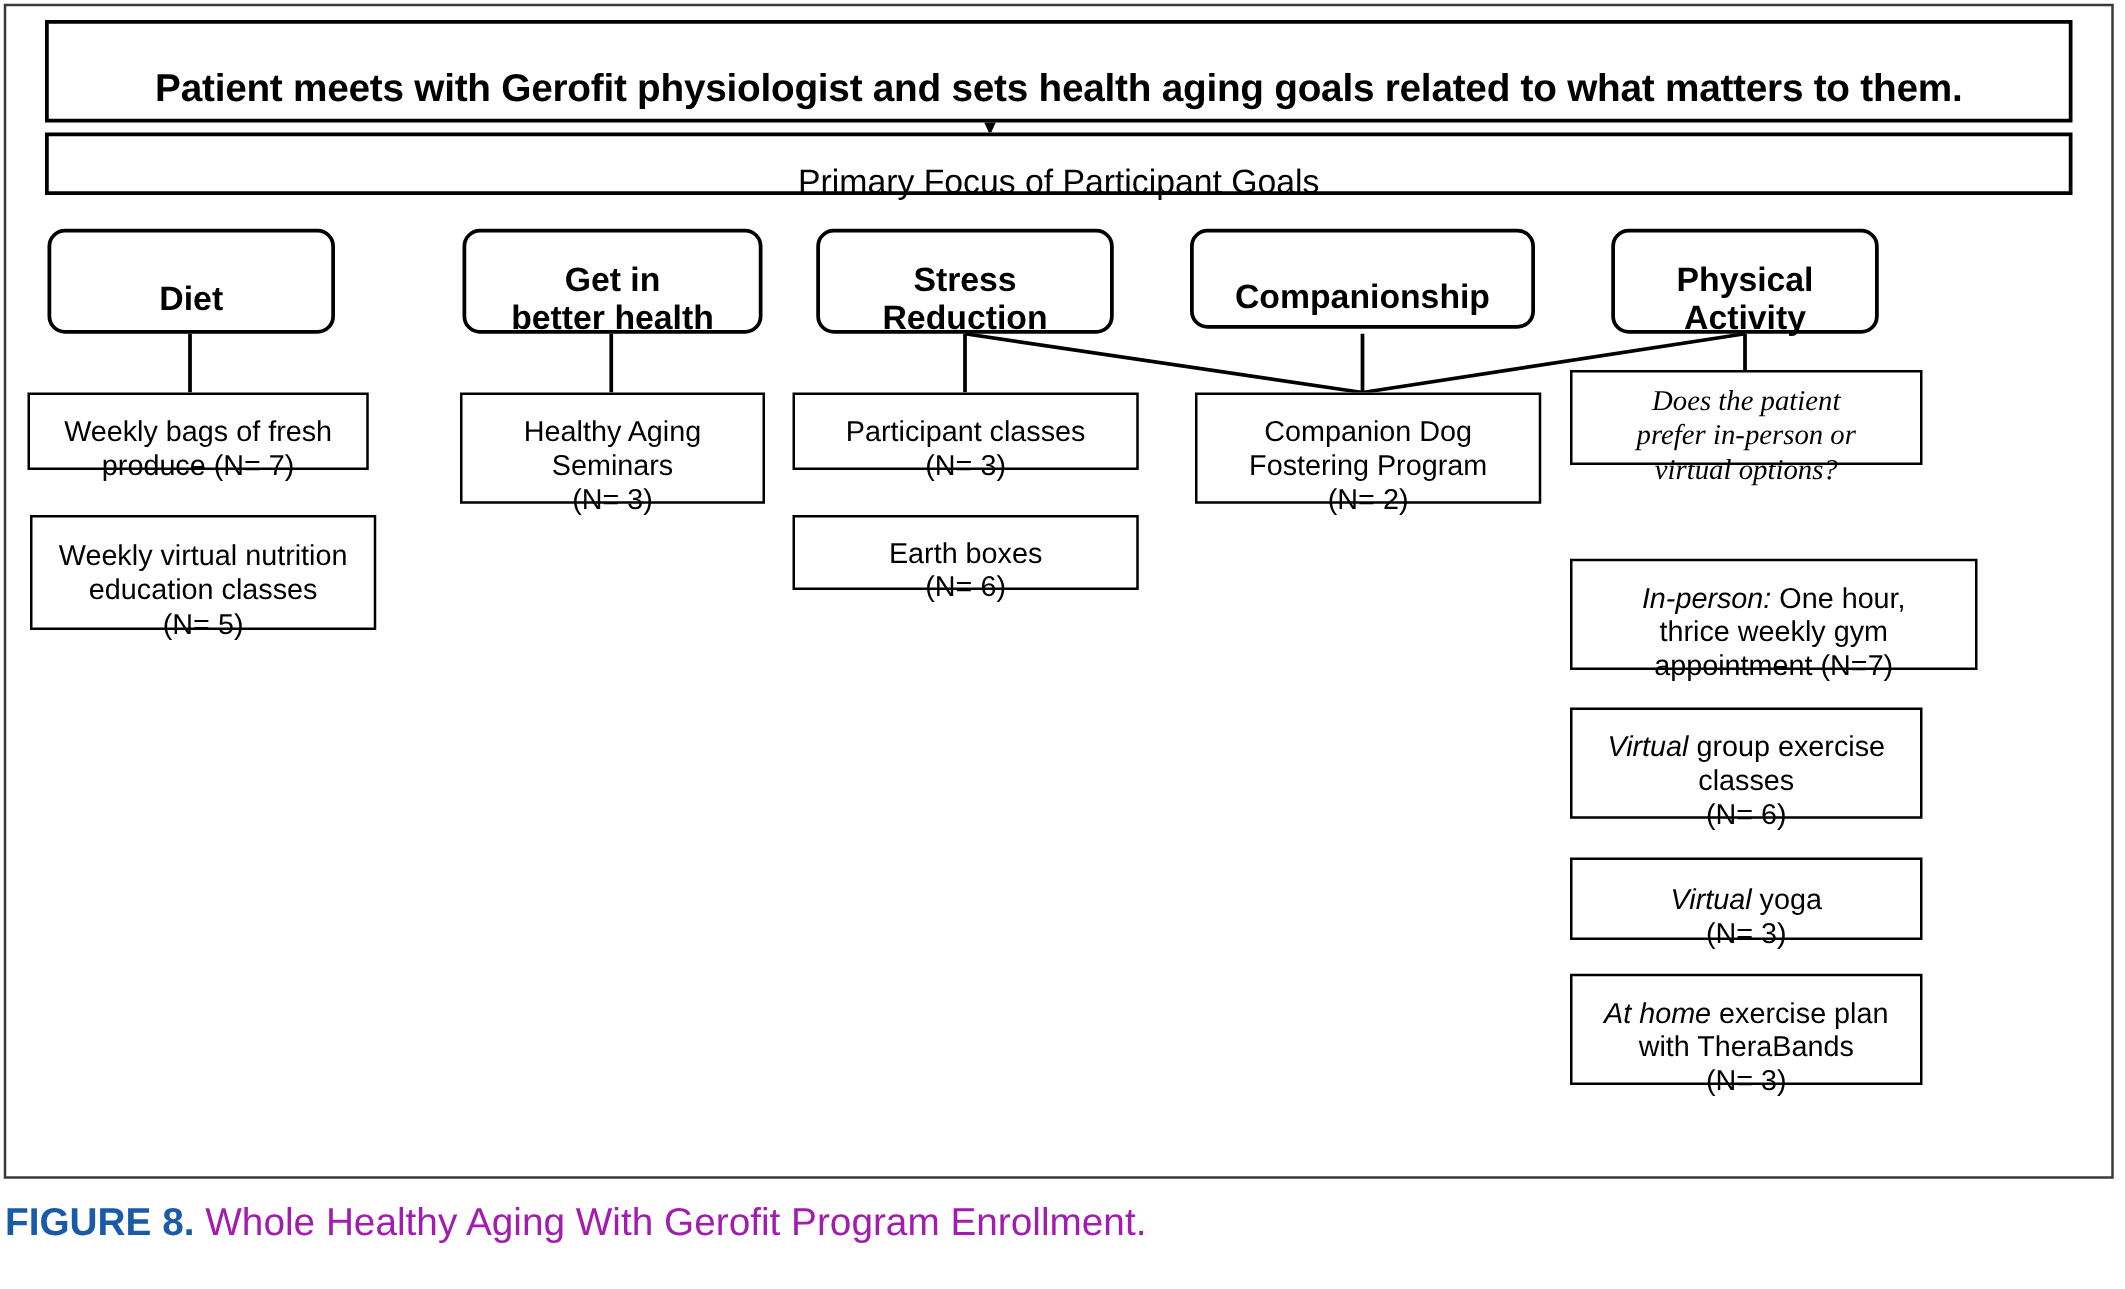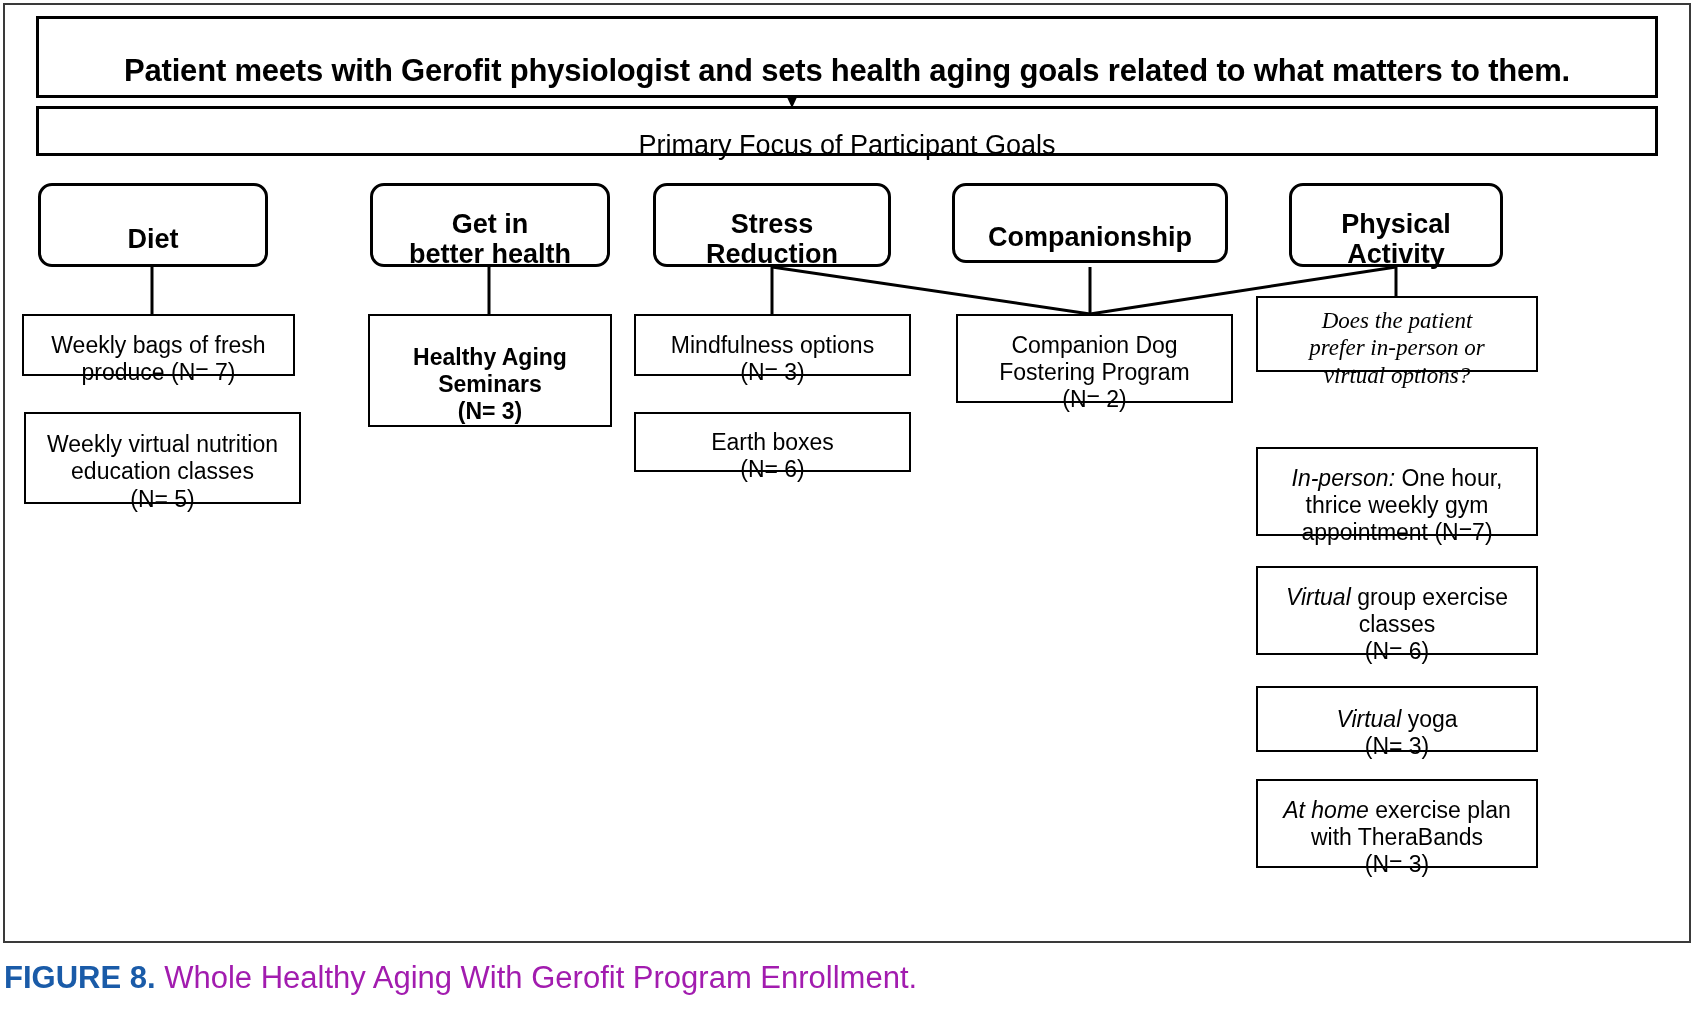--- a/index.html
+++ b/index.html
@@ -189,31 +189,31 @@
   </div>
 
   <div class="box child-box" style="left:24px; top:412px; width:277px; height:92px;">
     <div class="box-inner">
       <span>Weekly virtual nutrition</span><br>
       <span>education classes</span><br>
       <span>(N= 5)</span>
     </div>
   </div>
 
-  <div class="box child-box" style="left:368px; top:314px; width:244px; height:113px;font-weight:bold;">
+  <div class="box child-box" style="left:368px; top:314px; width:244px; height:89px;">
     <div class="box-inner">
       <span>Healthy Aging</span><br>
       <span>Seminars</span><br>
       <span>(N= 3)</span>
     </div>
   </div>
 
   <div class="box child-box" style="left:634px; top:314px; width:277px; height:62px;">
     <div class="box-inner">
-      <span>Mindfulness options</span><br>
+      <span>Participant classes</span><br>
       <span>(N= 3)</span>
     </div>
   </div>
 
   <div class="box child-box" style="left:634px; top:412px; width:277px; height:60px;">
     <div class="box-inner">
       <span>Earth boxes</span><br>
       <span>(N= 6)</span>
     </div>
   </div>
@@ -227,21 +227,21 @@
   </div>
 
   <div class="box child-box italic-all" style="left:1256px; top:296px; width:282px; height:76px;font-family:Liberation Serif, serif;">
     <div class="box-inner">
       <span>Does the patient</span><br>
       <span>prefer in-person or</span><br>
       <span>virtual options?</span>
     </div>
   </div>
 
-  <div class="box child-box" style="left:1256px; top:447px; width:282px; height:89px;">
+  <div class="box child-box" style="left:1256px; top:447px; width:326px; height:89px;">
     <div class="box-inner">
       <span class="lead-italic">In-person:</span><span> One hour,</span><br>
       <span>thrice weekly gym</span><br>
       <span>appointment (N=7)</span>
     </div>
   </div>
 
   <div class="box child-box" style="left:1256px; top:566px; width:282px; height:89px;">
     <div class="box-inner">
       <span class="lead-italic">Virtual</span><span> group exercise</span><br>

